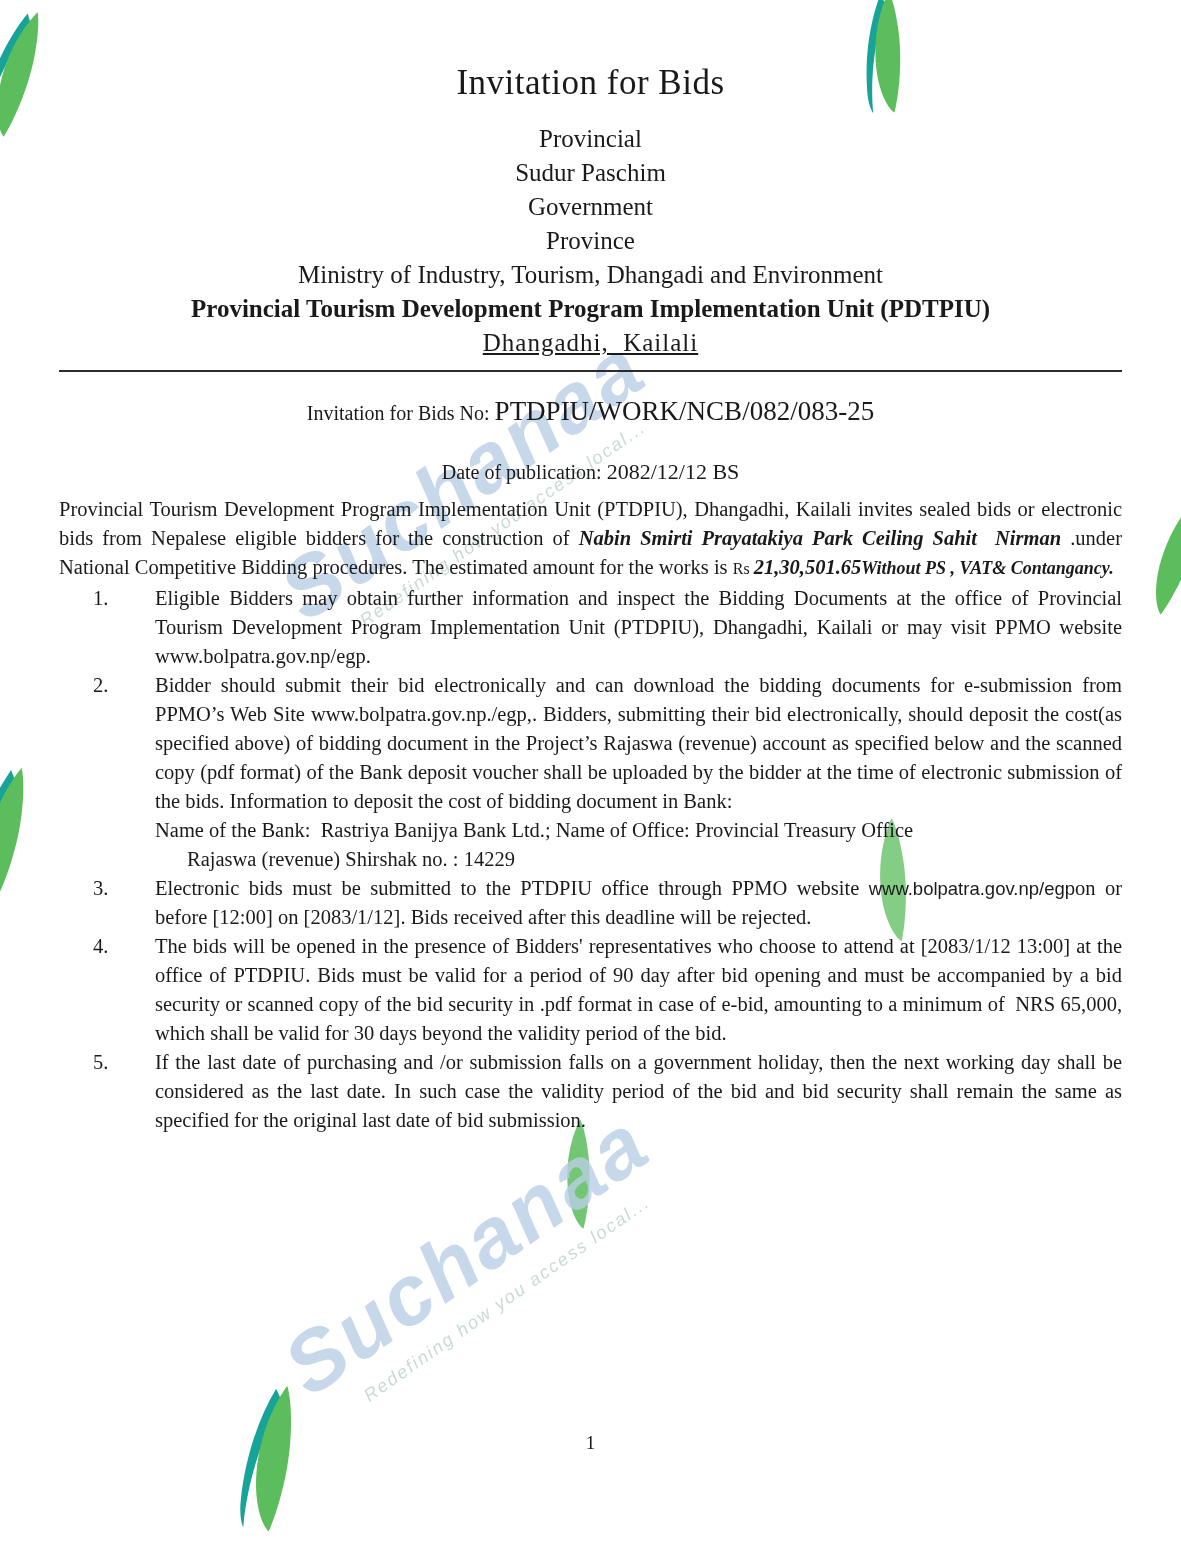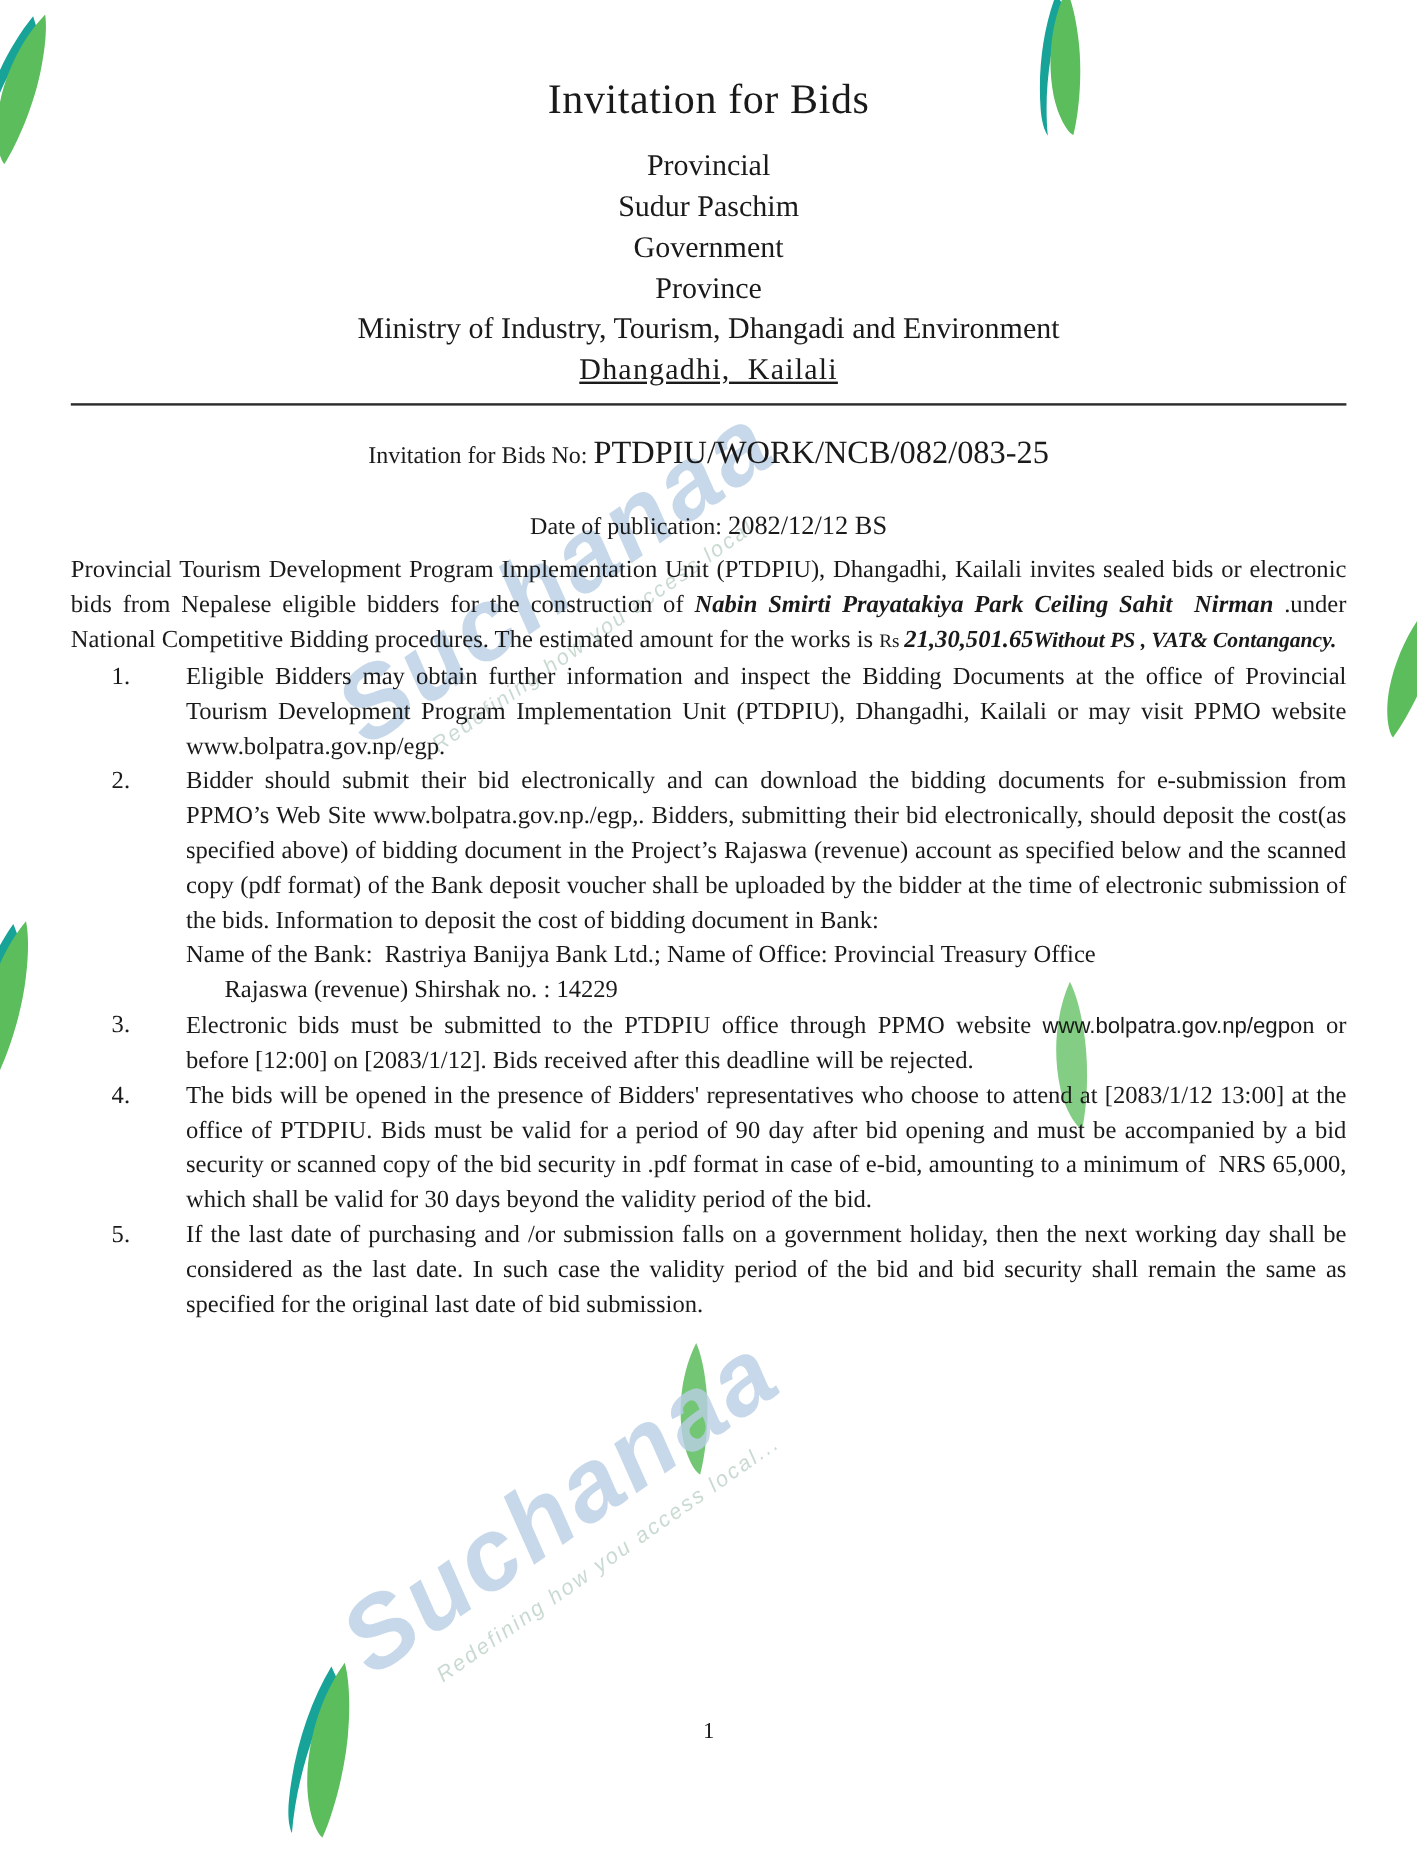--- a/index.html
+++ b/index.html
@@ -94,20 +94,21 @@
 
 <div class="content">
   <div class="doc-title">Invitation for Bids</div>
 
   <div class="header-block">
     <div class="org-line">Provincial</div>
     <div class="org-line">Sudur Paschim</div>
     <div class="org-line">Government</div>
     <div class="org-line">Province</div>
     <div class="org-line">Ministry of Industry, Tourism, Dhangadi and Environment</div>
+    <div class="unit-line">Provincial Tourism Development Program Implementation Unit (PDTPIU)</div>
     <div class="location-line">Dhangadhi,&nbsp; Kailali</div>
   </div>
 
   <div class="bid-no-line">
     <span class="bid-no-label">Invitation for Bids No: </span><span class="bid-no-value">PTDPIU/WORK/NCB/082/083-25</span>
   </div>
 
   <div class="pub-line">
     <span class="pub-label">Date of publication: </span><span class="pub-value">2082/12/12 BS</span>
   </div>

